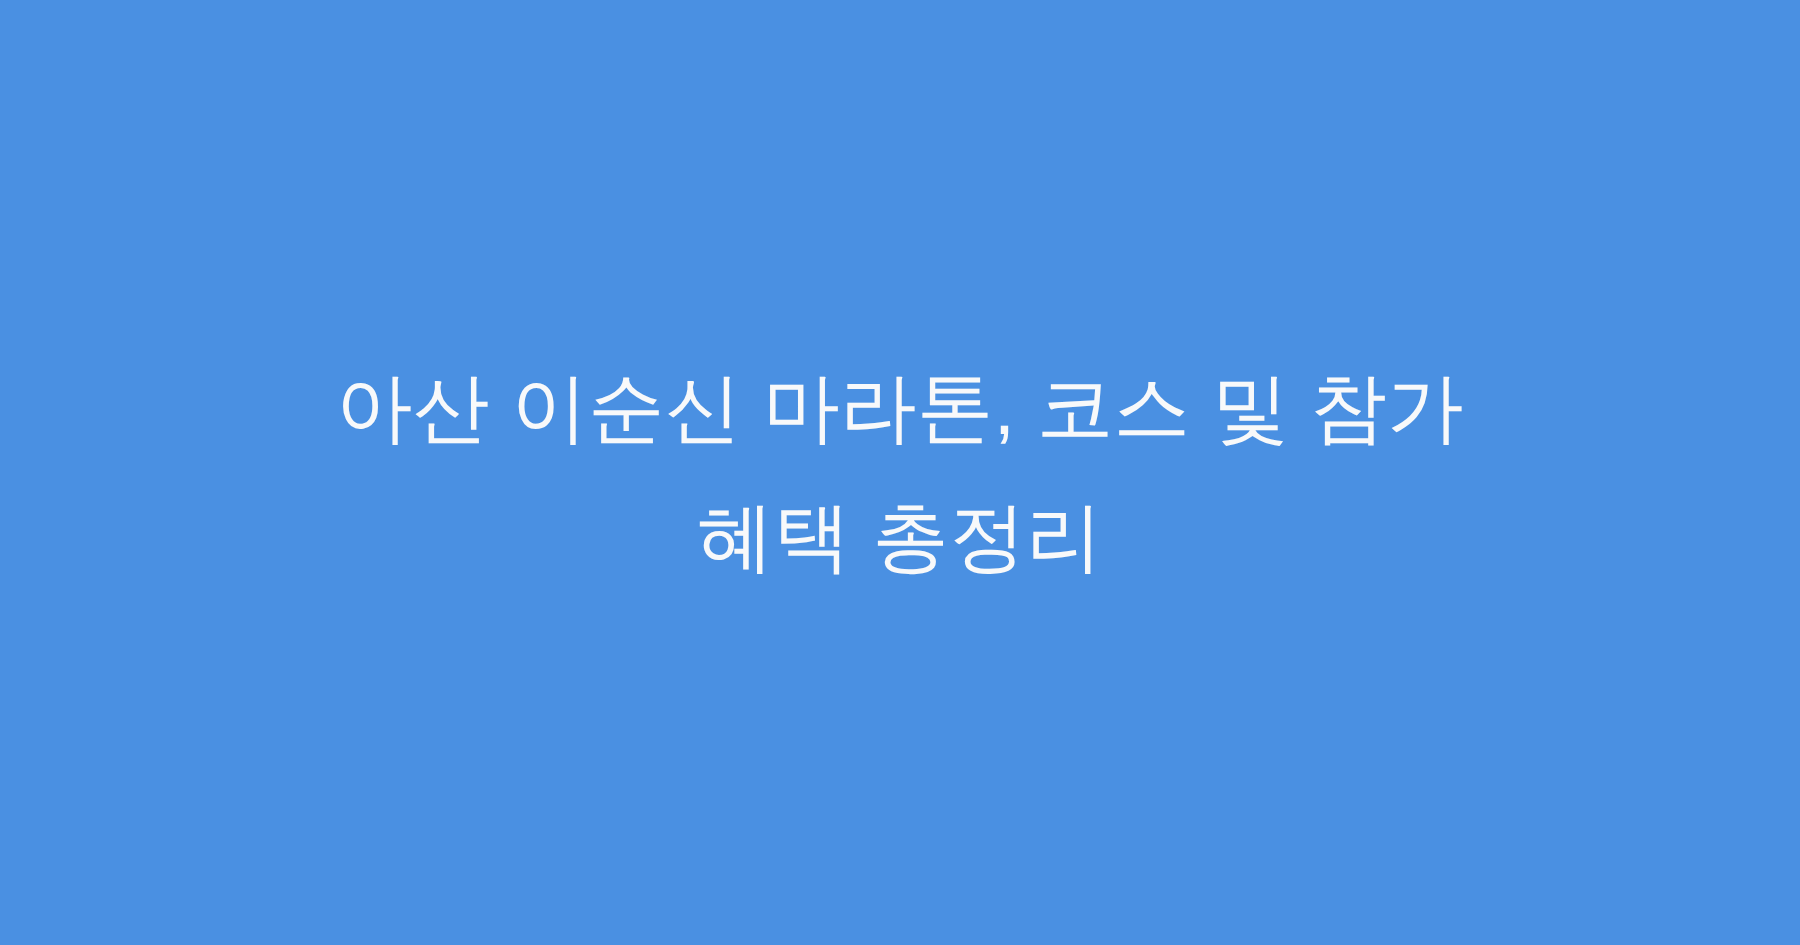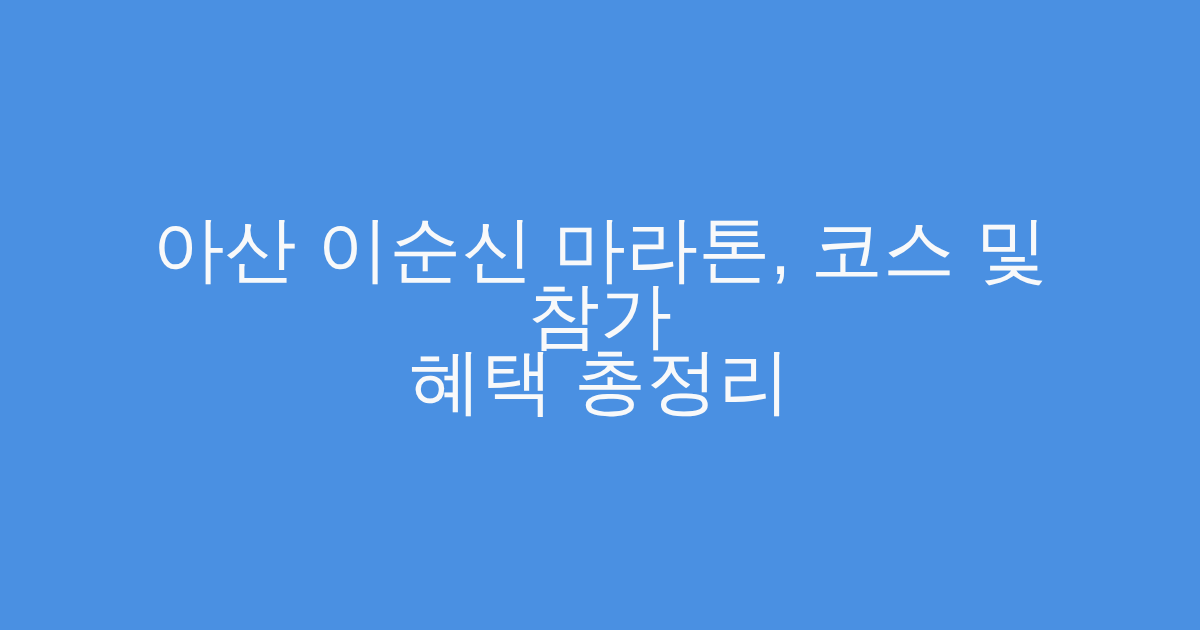--- a/index.html
+++ b/index.html
@@ -46,17 +46,17 @@
     -webkit-font-smoothing: antialiased;
   }
 </style>
 </head>
 <body>
 
 <div class="og-card" style="background: rgb(74, 144, 226);">
 
   <div class="og-card__inner">
 
-    <h1 class="og-card__title" style="color: rgb(248, 249, 250); font-size: 72px; line-height: 66px;">아산 이순신 마라톤, 코스 및 참가
+    <h1 class="og-card__title" style="color: rgb(248, 249, 250); font-size: 51px; line-height: 86px;">아산 이순신 마라톤, 코스 및 참가
 혜택 총정리</h1>
 
   </div>
 </div>
 
 </body></html>

